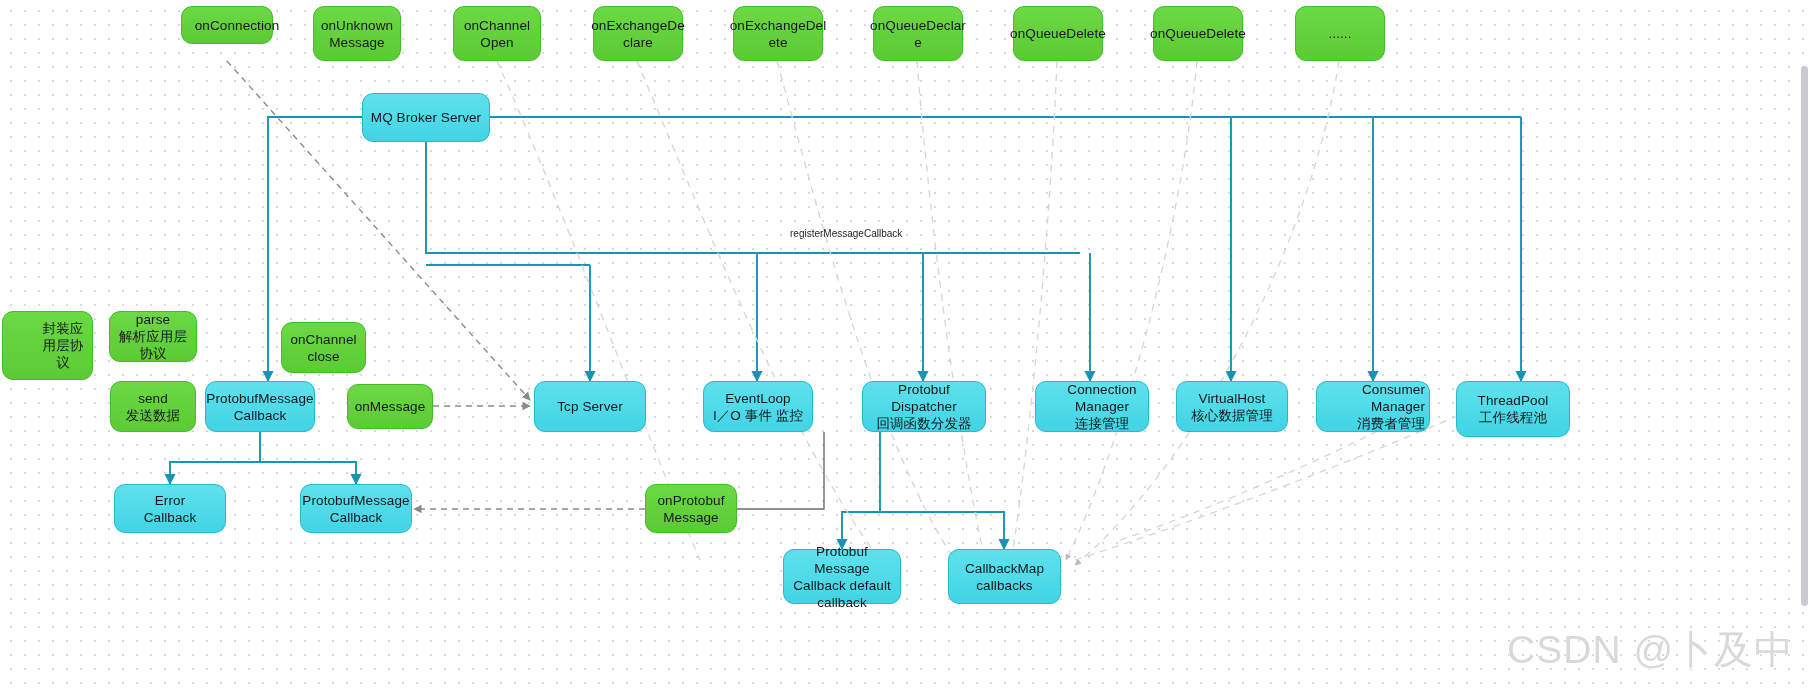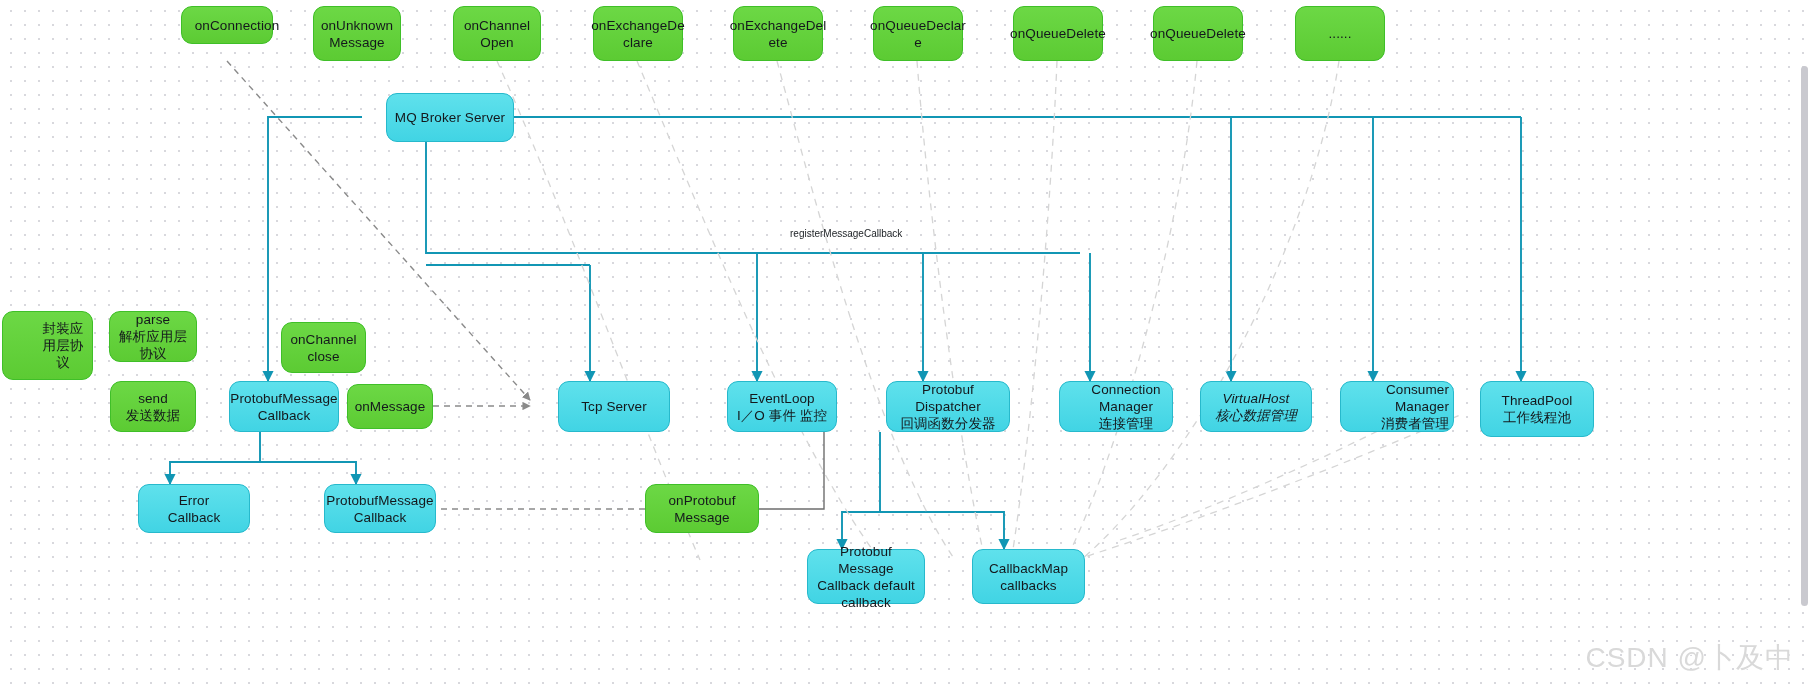--- a/index.html
+++ b/index.html
@@ -31,33 +31,32 @@
   }
   .green{
     background:#63d13c;
     border:1.6px solid #3fbf28;
     background-image:linear-gradient(#6cd845,#5ccb33);
   }
   .cyan{
     background:#4fdbe8;
     border:1.6px solid #27b9cc;
     background-image:linear-gradient(#5fe1ec,#41d4e4);
-    margin-left:24px;
   }
   .edge-label{
     position:absolute;
     font-size:10px;
     color:#1c2024;
     z-index:4;
     white-space:nowrap;
   }
   #watermark{
     position:absolute;
     right:14px;bottom:18px;
-    font-size:28px;
+    font-size:39px;
     color:#d9d9d9;
     letter-spacing:1px;
     z-index:5;
     text-shadow:0 1px 0 #ffffff;
     user-select:none;
   }
   #right-scrollbar{
     position:absolute;right:0;top:66px;width:7px;height:540px;
     background:#c9c9cf;border-radius:4px;z-index:9;
   }
@@ -151,31 +150,31 @@
       <div class="node cyan" style="left: 205px; top: 381px; width: 110px; height: 51px;">ProtobufMessage
 Callback</div>
       <div class="node green" style="left: 347px; top: 384px; width: 86px; height: 45px;">onMessage</div>
       <div class="node cyan" style="left: 534px; top: 381px; width: 112px; height: 51px;">Tcp Server</div>
       <div class="node cyan" style="left: 703px; top: 381px; width: 110px; height: 51px;">EventLoop
 I／O 事件 监控</div>
       <div class="node cyan" style="left: 862px; top: 381px; width: 124px; height: 51px;">Protobuf Dispatcher
 回调函数分发器</div>
       <div class="node cyan" style="left: 1035px; top: 381px; width: 114px; height: 51px; padding-left: 24px;">Connection Manager
 连接管理</div>
-      <div class="node cyan" style="left: 1176px; top: 381px; width: 112px; height: 51px; font-style: italic;">VirtualHost
+      <div class="node cyan" style="left: 1176px; top: 381px; width: 112px; height: 51px;">VirtualHost
 核心数据管理</div>
       <div class="node cyan" style="left: 1316px; top: 381px; width: 114px; height: 51px; text-align: right;">Consumer Manager
 消费者管理</div>
       <div class="node cyan" style="left: 1456px; top: 381px; width: 114px; height: 56px;">ThreadPool
 工作线程池</div>
       <div class="node cyan" style="left: 114px; top: 484px; width: 112px; height: 49px;">Error
 Callback</div>
       <div class="node cyan" style="left: 300px; top: 484px; width: 112px; height: 49px;">ProtobufMessage
 Callback</div>
-      <div class="node green" style="left: 645px; top: 484px; width: 114px; height: 49px;">onProtobuf
+      <div class="node green" style="left: 645px; top: 484px; width: 92px; height: 49px;">onProtobuf
 Message</div>
       <div class="node cyan" style="left: 783px; top: 549px; width: 118px; height: 55px;">Protobuf Message
 Callback default
 callback</div>
       <div class="node cyan" style="left: 948px; top: 549px; width: 113px; height: 55px;">CallbackMap
 callbacks</div>
     </div>
 
   <div class="edge-label" style="left:790px;top:228px;">registerMessageCallback</div>
 

